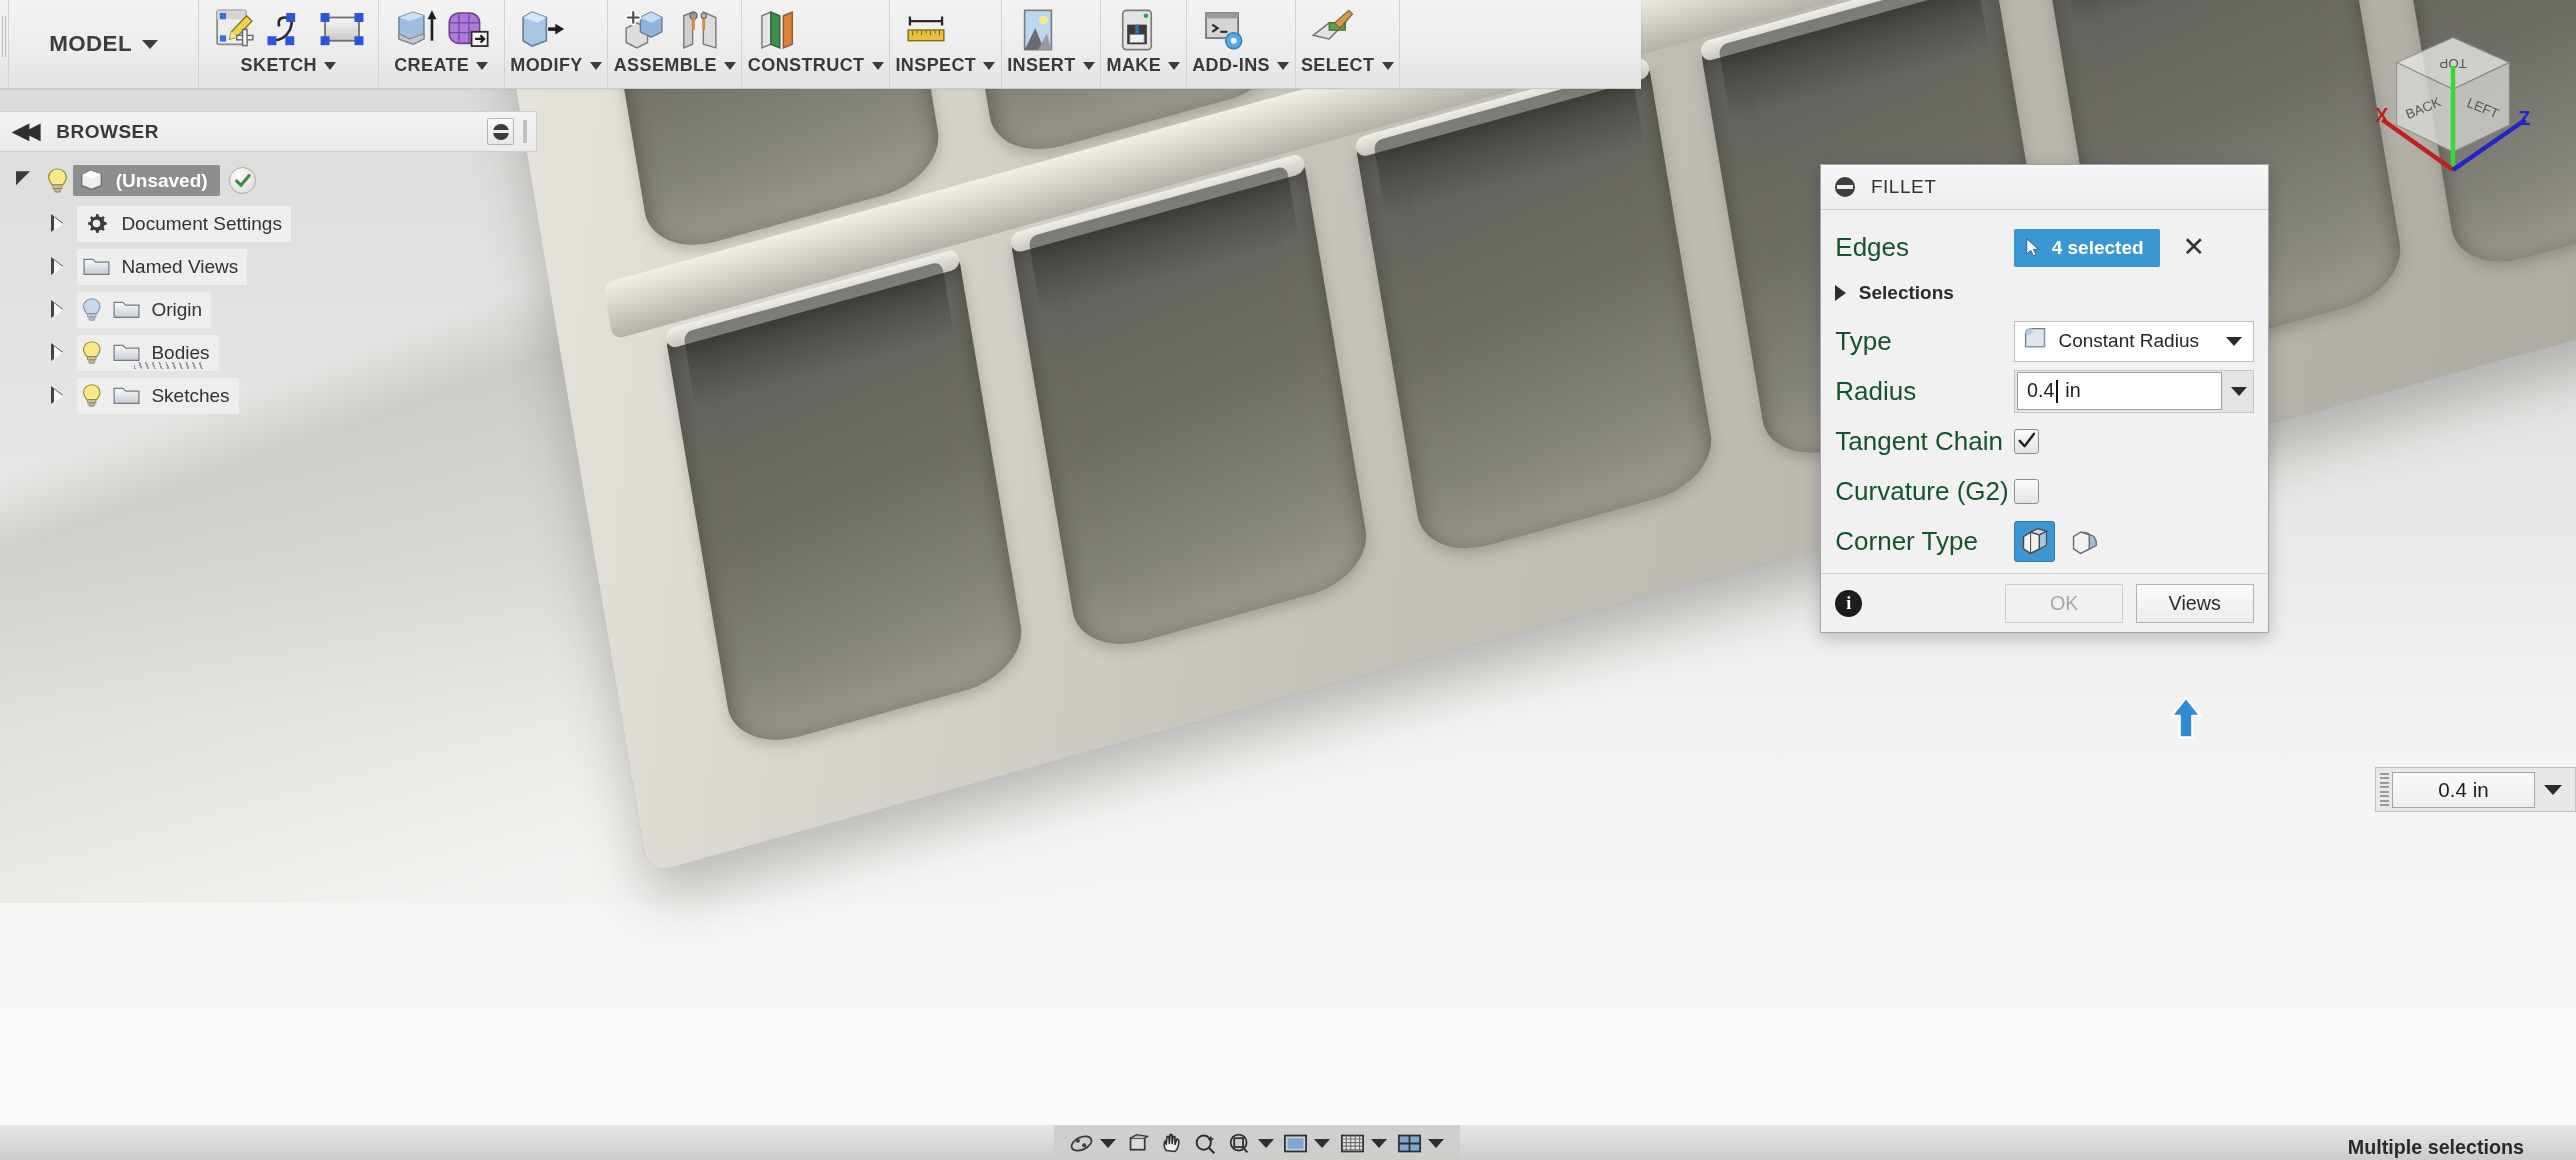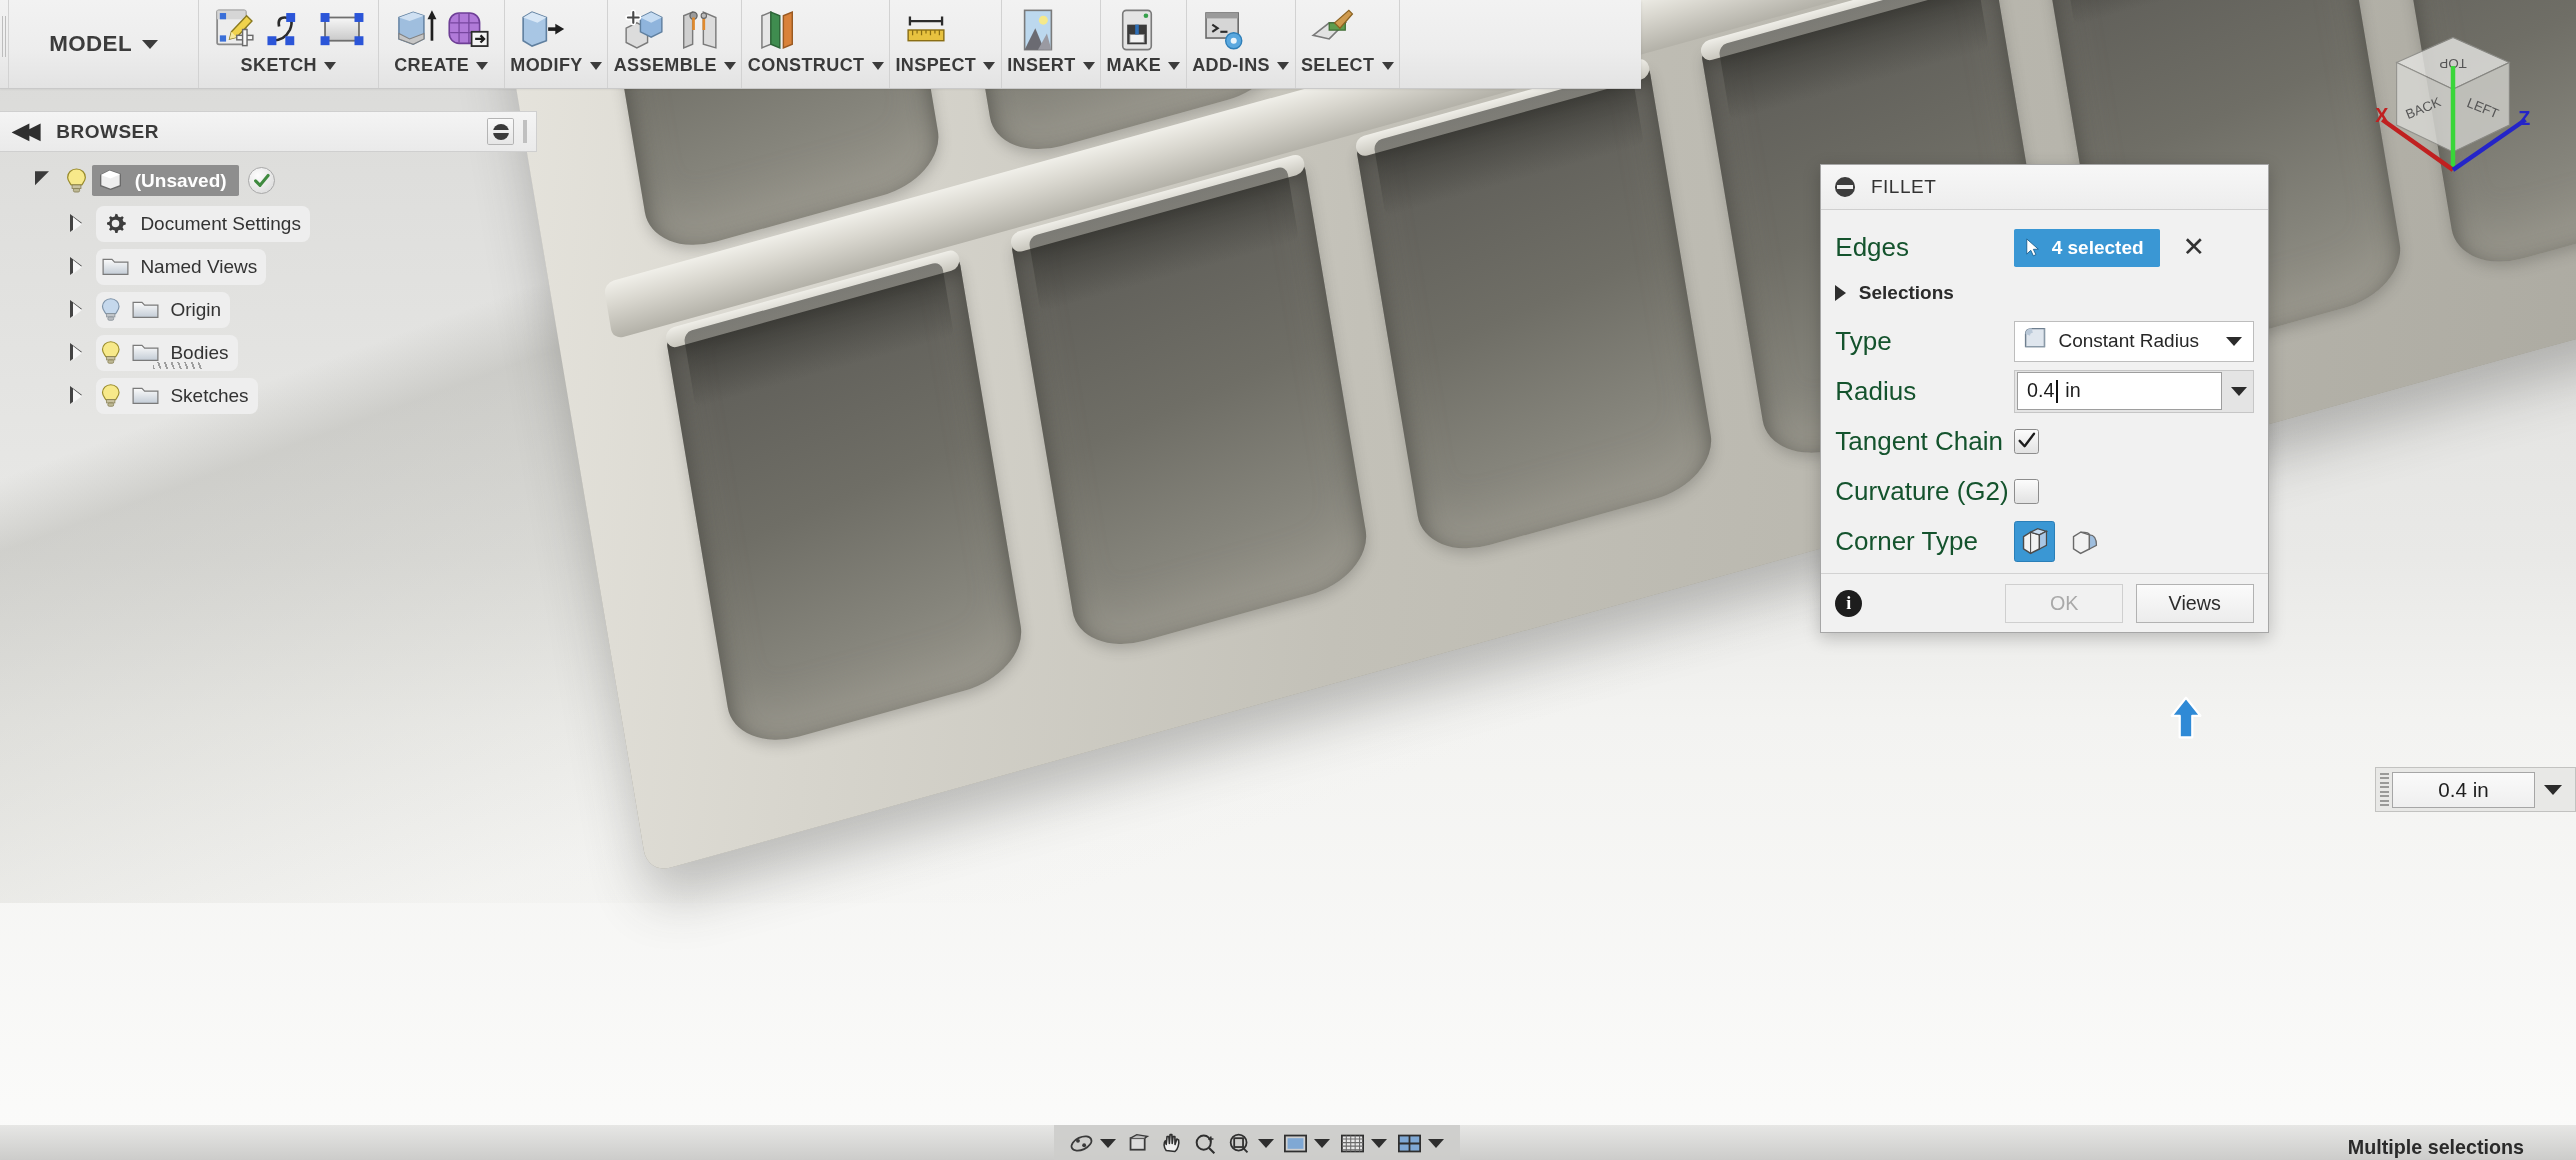--- a/index.html
+++ b/index.html
@@ -124,31 +124,31 @@
   .btn-square {
     width: 27px; height: 27px; border: 0.9px solid #b4b4b4; background: linear-gradient(to bottom,#fafafa,#e6e6e6);
     display: flex; align-items: center; justify-content: center; border-radius: 1.8px; cursor: pointer;
   }
   .dot-slash { width: 16px; height: 16px; border-radius: 50%; background: #3b3b3b; position: relative; }
   .dot-slash::after { content: ""; position: absolute; left: 0; right: 0; top: 6.3px; height: 3.6px; background: #ededed; }
   .vgrip { width: 3.6px; height: 23px; background: #c0c0c0; }
 
   .tree { width: 537px; padding-top: 7.2px; }
   .tree-row {
-    display: flex; align-items: center; height: 43px; gap: 0; cursor: pointer; position: relative; margin-left: 19px;
+    display: flex; align-items: center; height: 43px; gap: 0; cursor: pointer; position: relative;
   }
   .tw { width: 39px; display: flex; align-items: center; justify-content: center; flex: none; }
   .twisty-closed { width: 0; height: 0; border-top: 9.8px solid transparent; border-bottom: 9.8px solid transparent; border-left: 12.5px solid transparent; position: relative; }
   .twisty-closed::before { content: ""; position: absolute; left: -12.5px; top: -9.8px; width: 0; height: 0;
     border-top: 9.8px solid transparent; border-bottom: 9.8px solid transparent; border-left: 12.5px solid #444; }
   .twisty-closed::after { content: ""; position: absolute; left: -9.8px; top: -7.2px; width: 0; height: 0;
     border-top: 7.2px solid transparent; border-bottom: 7.2px solid transparent; border-left: 9px solid #f6f6f6; }
   .twisty-open { width: 0; height: 0; border-left: 14.3px solid #3a3a3a; border-bottom: 14.3px solid transparent; transform: translateY(-2.7px); }
   .bulb { width: 30px; flex: none; display: flex; align-items: center; justify-content: center; }
-  .rowbg { display: flex; align-items: center; background: #eeeeee; height: 36px; padding-right: 9px; border-radius: 8px; }
+  .rowbg { display: flex; align-items: center; background: #eeeeee; height: 36px; padding-right: 9px; border-radius: 1px; }
   .rowicon { width: 39px; display: flex; align-items: center; justify-content: center; flex: none; }
   .rowlabel { font-size: 19px; color: #333; padding-left: 5.4px; white-space: nowrap; }
   .sel-wrap { display: flex; align-items: center; background: #8e8e8e; border-radius: 1.8px; padding: 1.8px 12.5px 1.8px 5.4px; gap: 7.2px; }
   .sel-wrap .rowlabel { color: #fff; font-weight: bold; padding-left: 3.6px; }
   .check-badge { width: 27px; height: 27px; border-radius: 50%;
     background: radial-gradient(circle at 35% 30%, #fdfdfd, #d6d6d6);
     border: 0.9px solid #a9a9a9; display: flex; align-items: center; justify-content: center; margin-left: 9px; }
   .check-badge svg { width: 19.7px; height: 19.7px; }
   .row-underline { position: absolute; left: 134px; right: 268px; bottom: 5.4px; height: 7.2px;
     background: repeating-linear-gradient(70deg, #8a8a8a 0 1.8px, transparent 1.8px 6.3px); opacity: .8; }

